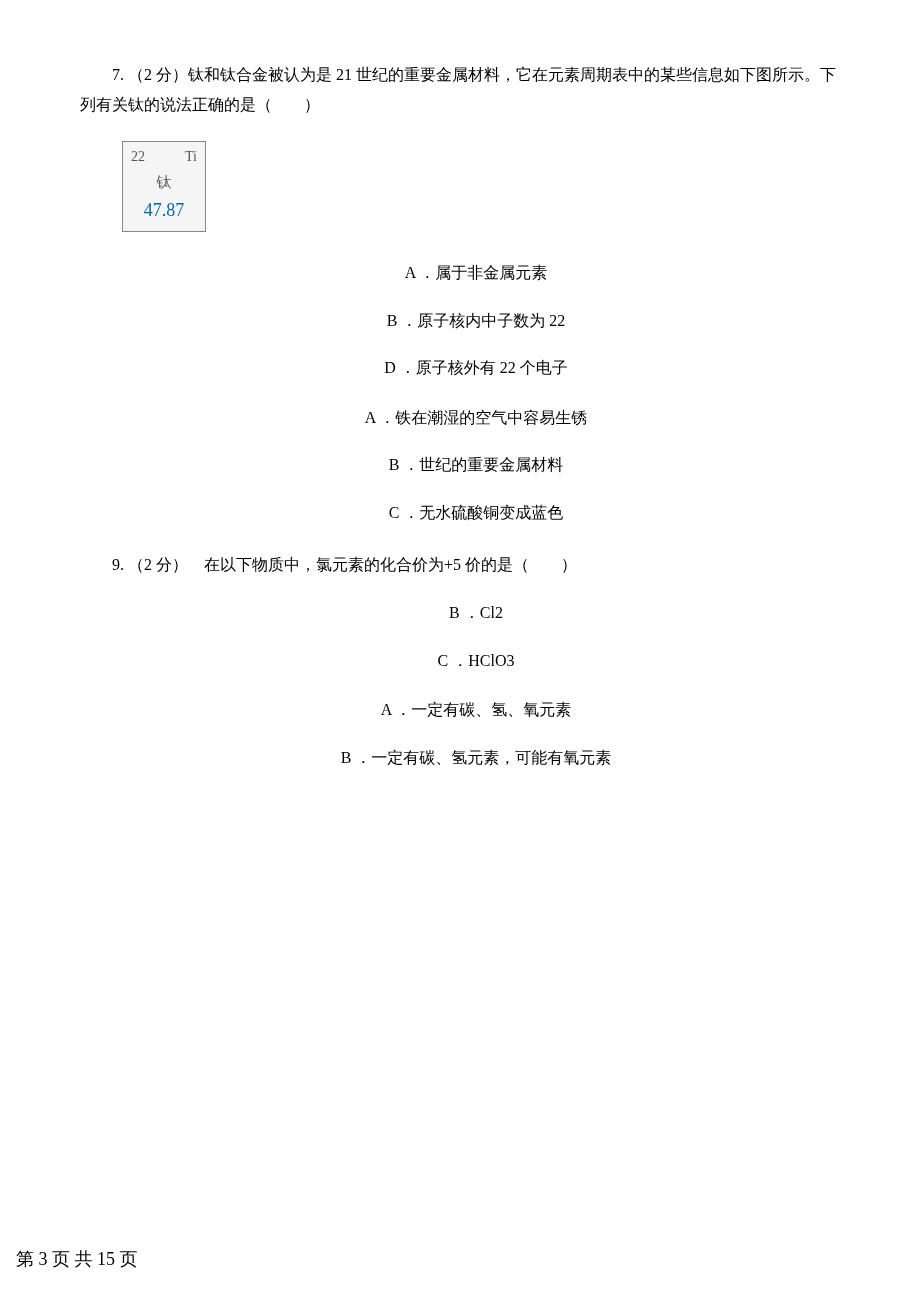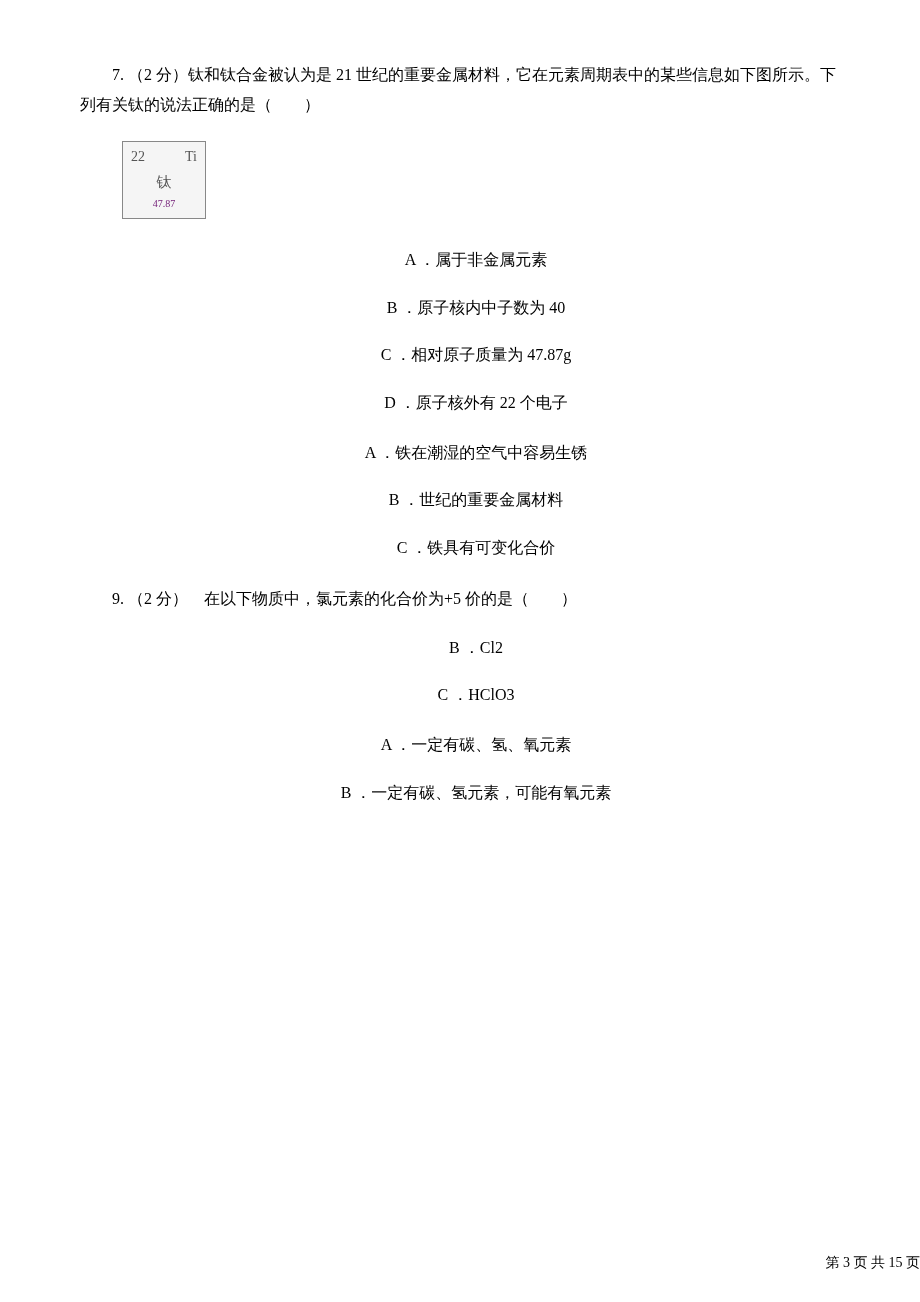--- a/index.html
+++ b/index.html
@@ -48,59 +48,58 @@
       padding: 0 4px;
     }
     .element-row2 {
       text-align: center;
       font-size: 15px;
       color: #555;
       margin-top: 2px;
     }
     .element-row3 {
       text-align: center;
-      font-size: 10px;
-      color: #701a75;
+      font-size: 18px;
+      color: #0369a1;
       margin-top: 2px;
     }
     .footer {
       position: absolute;
       bottom: 28px;
       left: 0;
       right: 0;
-      text-align: right;
-      font-size: 14px;
+      text-align: left;
+      font-size: 18px;
       padding-left: 16px;
     }
   </style>
 </head>
 <body>
 
 <div class="question-block">
   <p class="question-text">7. （2 分）钛和钛合金被认为是 21 世纪的重要金属材料，它在元素周期表中的某些信息如下图所示。下列有关钛的说法正确的是（　　）</p>
 
   <div class="element-box">
     <div class="element-row1">
       <span>22</span>
       <span>Ti</span>
     </div>
     <div class="element-row2">钛</div>
     <div class="element-row3">47.87</div>
   </div>
 
   <p class="option">A ．属于非金属元素</p>
-  <p class="option">B ．原子核内中子数为 40</p>
-  <p class="option">C ．相对原子质量为 47.87g</p>
+  <p class="option">B ．原子核内中子数为 22</p>
   <p class="option">D ．原子核外有 22 个电子</p>
 </div>
 
 <div class="question-block">
   <p class="option">A ．铁在潮湿的空气中容易生锈</p>
   <p class="option">B ．世纪的重要金属材料</p>
-  <p class="option">C ．铁具有可变化合价</p>
+  <p class="option">C ．无水硫酸铜变成蓝色</p>
 </div>
 
 <div class="question-block">
   <p class="question-text">9. （2 分）　在以下物质中，氯元素的化合价为+5 价的是（　　）</p>
   <p class="option">B ．Cl2</p>
   <p class="option">C ．HClO3</p>
 </div>
 
 <div class="question-block">
   <p class="option">A ．一定有碳、氢、氧元素</p>

